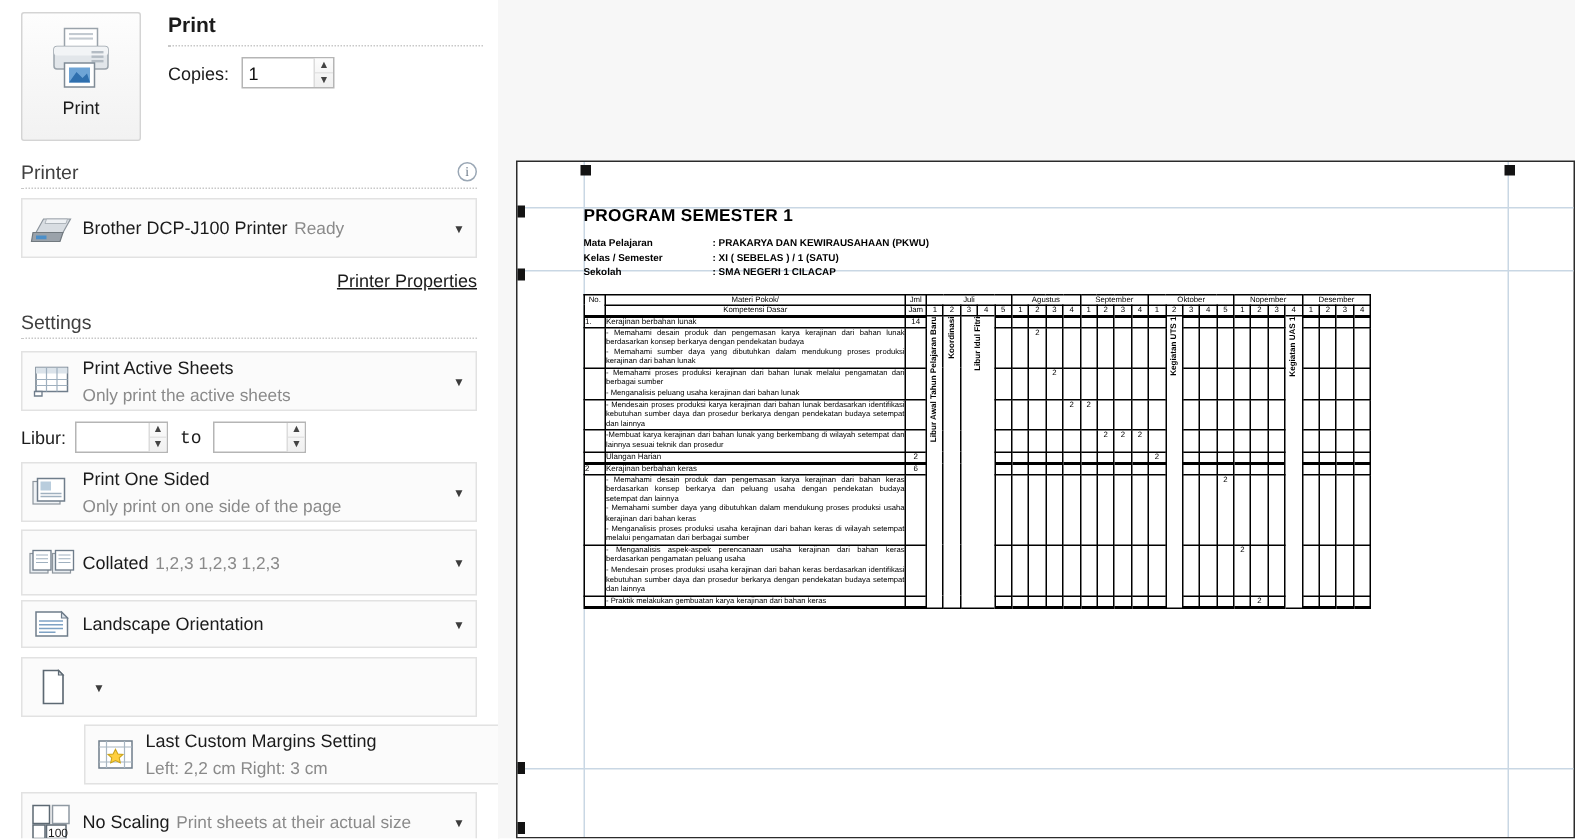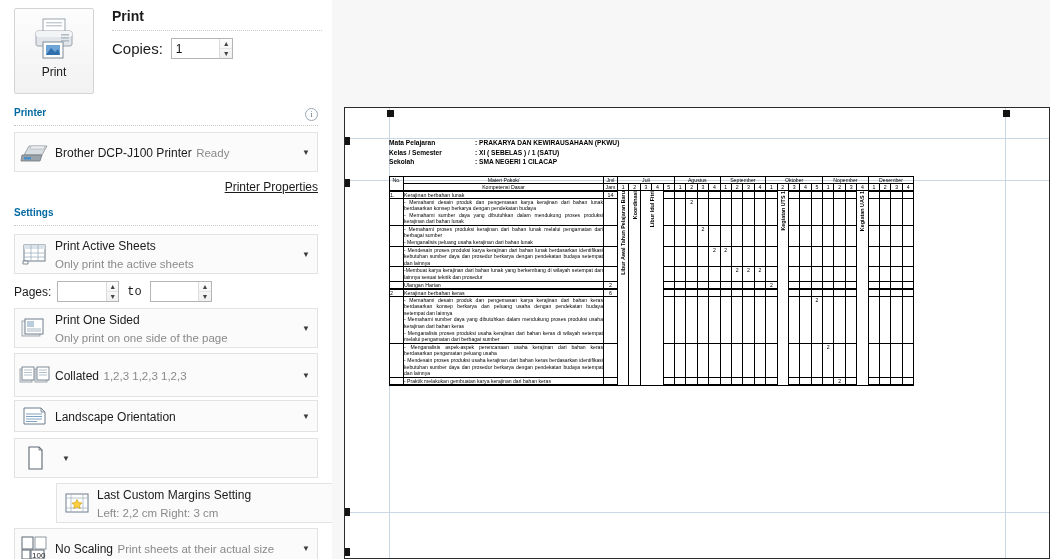--- a/index.html
+++ b/index.html
@@ -45,21 +45,21 @@
   .hr-dotted {
     position: absolute; height: 0;
     border-top: 1px dotted #c8c8c8;
   }
   #print-rule { left: 112px; top: 30px; width: 210px; }
 
   .copies-row {
     position: absolute; left: 112px; top: 38px;
     display: flex; align-items: center;
   }
-  .copies-label { font-size: 15px; color: #1b1b1b; margin-right: 8px; }
+  .copies-label { font-size: 12px; color: #1b1b1b; margin-right: 8px; }
   .spin {
     display: inline-flex; align-items: stretch;
     border: 1px solid #b5b5b5; background: #fff;
     height: 21px; width: 62px;
   }
   .spin input {
     border: 0; outline: none; width: 100%;
     font-size: 12px; font-family: "Liberation Sans", sans-serif;
     padding-left: 4px; color: #111; background: transparent;
   }
@@ -69,21 +69,21 @@
     background: linear-gradient(#fcfcfc,#f0f0f0);
   }
   .spin .arrows div {
     flex: 1; display: flex; align-items: center; justify-content: center;
     font-size: 7px; color: #444; line-height: 1; cursor: pointer;
   }
   .spin .arrows div:first-child { border-bottom: 1px solid #e4e4e4; }
 
   .section-head {
     position: absolute; left: 14px;
-    font-size: 10px; font-weight: bold; color: #0369a1;
+    font-size: 13px; font-weight: normal; color: #404040;
   }
   .section-rule { left: 14px; width: 304px; }
 
   .info-icon {
     position: absolute; right: 14px;
     width: 13px; height: 13px; border-radius: 50%;
     border: 1px solid #9aa7b5; color: #6d7b8a;
     font-size: 9px; line-height: 11px; text-align: center;
     font-family: "Liberation Serif", serif;
     cursor: pointer;
@@ -280,21 +280,21 @@
         </svg>
       </span>
       <span class="txt">
         <span class="t1">Print Active Sheets</span>
         <span class="t2">Only print the active sheets</span>
       </span>
       <span class="caret">▼</span>
     </div>
 
     <div class="pages-row">
-      <span class="lab">Pages:</span>
+      <span class="lab">Libur:</span>
       <span class="spin">
         <input type="text" value="" style="">
         <span class="arrows">
           <div>▲</div>
           <div>▼</div>
         </span>
       </span>
       <span class="to">to</span>
       <span class="spin">
         <input type="text" value="" style="">
@@ -421,20 +421,21 @@
       <div class="guide" style="left:0;top:72px;width:706px;height:1px;"></div>
 
       <div class="handle" style="left:42px;top:2px;width:7px;height:7px;"></div>
       <div class="handle" style="left:658px;top:2px;width:7px;height:7px;"></div>
       <div class="handle" style="left:-3px;top:29px;width:8px;height:8px;"></div>
       <div class="handle" style="left:-3px;top:71px;width:8px;height:8px;"></div>
       <div class="handle" style="left:-3px;top:400px;width:8px;height:8px;"></div>
       <div class="handle" style="left:-3px;top:440px;width:8px;height:8px;"></div>
 
       <div id="doc">
+        <div id="doc-title">PROGRAM SEMESTER 1</div>
 
         <div class="meta">
           <span class="k">Mata Pelajaran</span>
           <span class="v">: PRAKARYA DAN KEWIRAUSAHAAN (PKWU)</span>
         </div>
         <div class="meta">
           <span class="k">Kelas  / Semester</span>
           <span class="v">: XI ( SEBELAS ) / 1 (SATU)</span>
         </div>
         <div class="meta">

